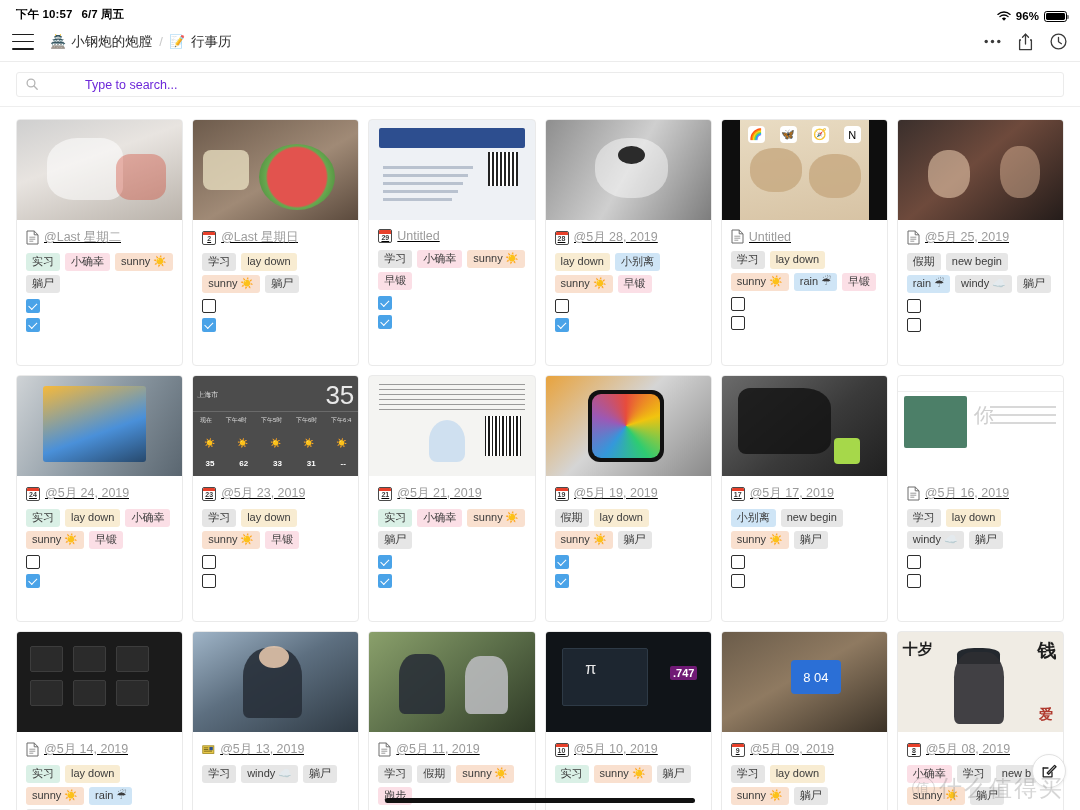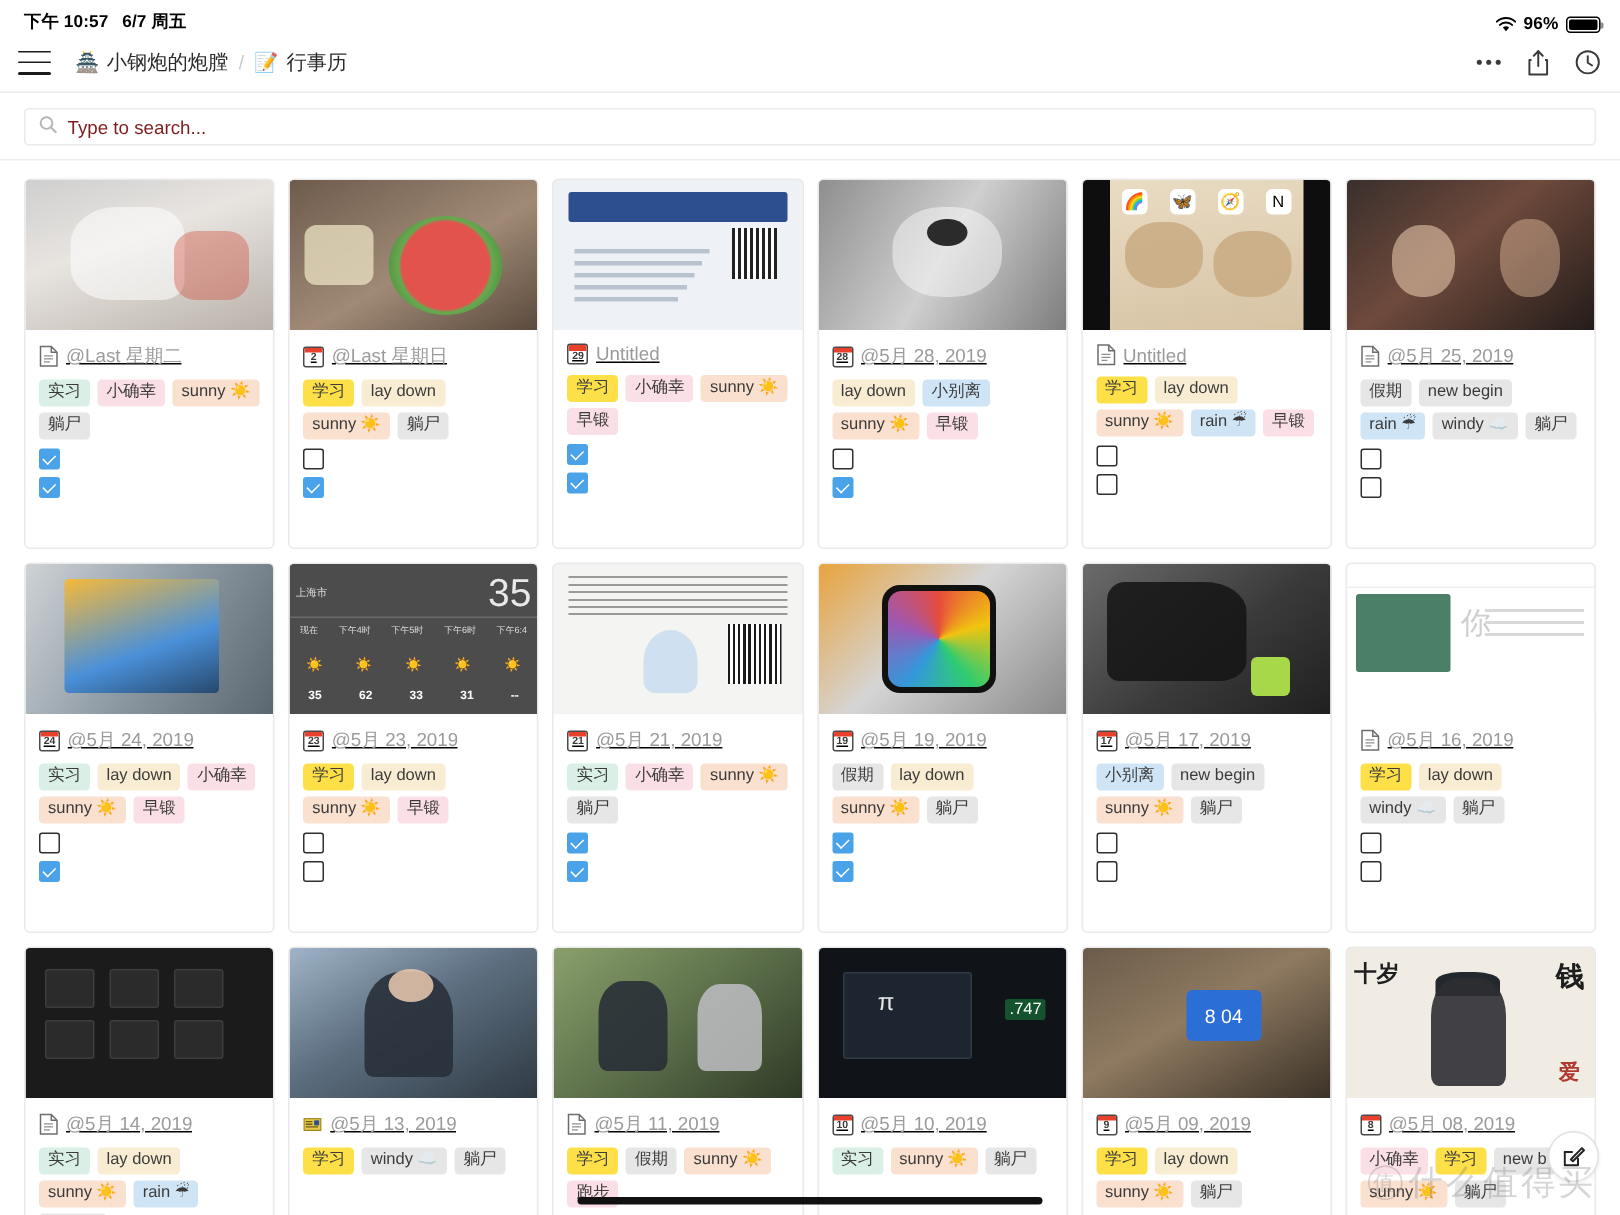--- a/index.html
+++ b/index.html
@@ -57,21 +57,21 @@
   .nav-right { margin-left: auto; display: flex; align-items: center; gap: 17px; }
   .nav-ico { color: #3a3a3a; display: flex; align-items: center; justify-content: center;
     cursor: pointer; }
 
   
   .search-wrap { padding: 10px 16px 9px 16px; border-bottom: 1px solid #eeeeee; }
   .search-box {
     height: 25px; border: 1px solid #ebebeb; border-radius: 3px; background: #fff;
     display: flex; align-items: center; padding: 0 9px; gap: 7px;
   }
-  .search-box .ph { font-size: 12.5px; color: #7f1d1d; }
+  .search-box .ph { font-size: 12.5px; color: #6d28d9; margin-left: 40px; }
 
   
   .gallery {
     padding: 12px 16px 0 16px;
     display: grid;
     grid-template-columns: repeat(6, 1fr);
     gap: 9px 9px;
     height: 703px;
     align-content: start;
   }
@@ -104,21 +104,21 @@
   .cal-ico .d { font-size: 7px; line-height: 8px; color: #3a3a3a; font-weight: 700;
     margin-bottom: .5px; }
 
   .tags { display: flex; flex-wrap: wrap; gap: 4px 5px; text-align: center; }
   .tag {
     font-size: 11px; line-height: 15px; padding: 1px 6px 2px 6px; border-radius: 3px;
     color: #3b3b3b; white-space: nowrap;
   }
   .tag.green  { background: #daf0e6; }
   .tag.pink   { background: #fbdfe6; }
-  .tag.purple { background: #fde047; }
+  .tag.purple { background: #e5e5e5; }
   .tag.yellow { background: #f8ecd2; }
   .tag.orange { background: #f9e0cf; }
   .tag.blue   { background: #cfe5f6; }
   .tag.gray   { background: #e6e6e6; }
 
   .checks { margin-top: 6px; display: flex; flex-direction: column; gap: 5px; }
   .chk { width: 14px; height: 14px; border-radius: 2px; display: flex;
     align-items: center; justify-content: center; cursor: pointer; }
   .chk.off { border: 1.6px solid #2e2e2e; background: #fff; }
   .chk.on { background: #4aa3e8; }
@@ -253,21 +253,21 @@
   .art-guitar::before { content:""; position:absolute; left:18%; top:22%; width:28%; height:60%;
     background: rgba(40,45,55,.88); border-radius: 35% 35% 12% 12%; }
   .art-guitar::after { content:""; position:absolute; right:16%; top:24%; width:26%; height:58%;
     background: rgba(190,190,195,.85); border-radius: 35% 35% 12% 12%; }
 
   .art-desk { background:#101418; }
   .art-desk .lap { position:absolute; left:10%; top:16%; width:52%; height:58%;
     background:#1d2630; border:1px solid #2e3a46; border-radius:2px; }
   .art-desk .pi { position:absolute; left:24%; top:28%; font-size:16px; color:#e8e8e8; }
   .art-desk .clk { position:absolute; right:8%; top:34%; font-size:11px; color:#fff;
-    background:#14532d; padding:1px 3px; border-radius:2px; }
+    background:#701a75; padding:1px 3px; border-radius:2px;font-weight:bold; }
 
   .art-room { background: linear-gradient(150deg,#6b5c4a 0%,#8f7a61 45%,#3b3227 100%); }
   .art-room .scr { position:absolute; left:42%; top:28%; width:30%; height:34%;
     background:#2b6fd6; color:#fff; font-size:13px; display:flex; align-items:center;
     justify-content:center; border-radius:4px; }
 
   .art-text { background:#f0ece4; }
   .art-text .big { position:absolute; font-weight:700; color:#1e1e1e; }
   .art-text .person { position:absolute; left:34%; top:20%; width:30%; height:72%;
     background: rgba(45,45,50,.9); border-radius: 35% 35% 10% 10%; }

